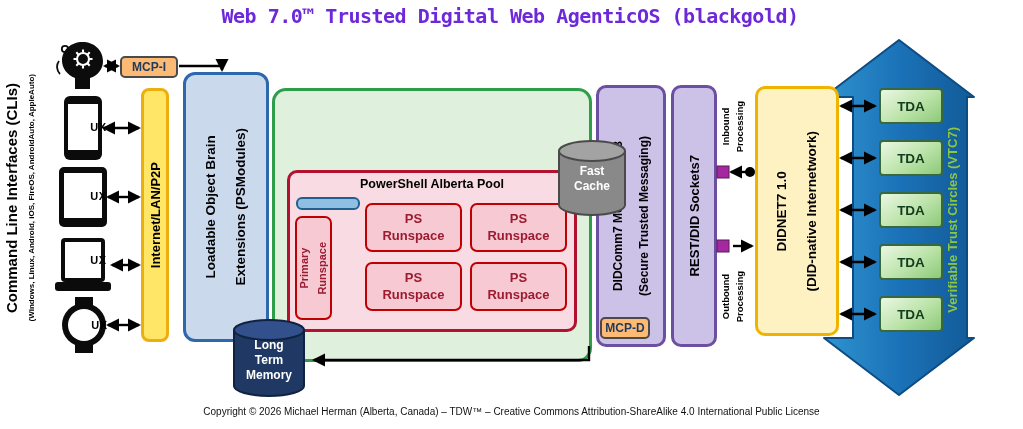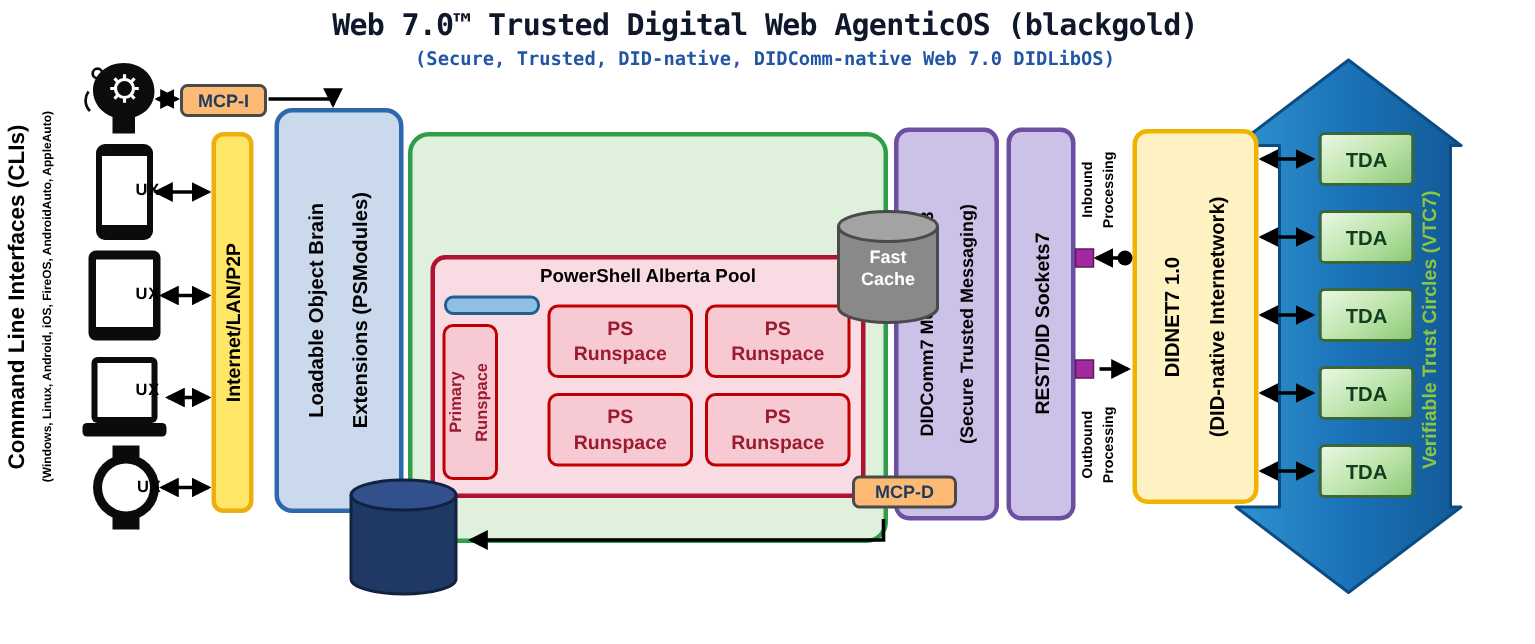--- a/index.html
+++ b/index.html
@@ -5,21 +5,21 @@
   * { margin:0; padding:0; box-sizing:border-box; }
   html,body { background:#fff; }
   body { font-family:"Liberation Sans", sans-serif; color:#000; }
   .canvas { position:relative; width:1023px; height:429px; background:#fff; overflow:hidden; }
   .abs { position:absolute; }
   .ml { white-space:pre-line; }
   .ctr { display:flex; align-items:center; justify-content:center; text-align:center; }
   .vtext { writing-mode:vertical-rl; transform:rotate(180deg); text-align:center; white-space:pre-line; }
 
   .title { left:30px; top:4px; width:960px; text-align:center;
-           font:bold 20px "DejaVu Sans Mono", monospace; color:#0f172a; letter-spacing:-0.5px; }
+           font:bold 20px "DejaVu Sans Mono", monospace; color:#6d28d9; letter-spacing:-0.5px; }
   .subtitle { left:30px; top:31px; width:960px; text-align:center;
               font:bold 12.5px "DejaVu Sans Mono", monospace; color:#2255A4; }
 
   .cli-heading { left:-2px; top:48px; width:26px; height:300px; font-weight:bold; font-size:15px; }
   .cli-subheading { left:24px; top:48px; width:14px; height:300px; font-weight:bold; font-size:8px; }
 
   
   .ux { font-weight:bold; font-size:11px; color:#000; letter-spacing:.5px;padding-left:31px; }
   .head-icon { left:56px; top:40px; width:54px; height:50px; }
   .phone { left:64px; top:96px; width:38px; height:64px; background:#0b0b0b; border-radius:6px; }
@@ -37,21 +37,21 @@
   .watch .strap { position:absolute; left:13px; width:18px; height:8px; background:#0b0b0b; }
   .watch .strap.top { top:0; } .watch .strap.bot { bottom:0; }
   .watch .face { position:absolute; top:6px; left:0; width:44px; height:44px; background:#0b0b0b; border-radius:50%;
                  display:flex; align-items:center; justify-content:center; }
   .watch .face-in { width:32px; height:32px; background:#fff; border-radius:50%;
                     display:flex; align-items:center; justify-content:center; }
 
   .mcp { background:#fdba74; border:2px solid #4a4a4a; border-radius:5px;
          color:#1E3A5F; font-weight:bold; font-size:12px; z-index:7; }
   .mcp-i { left:120px; top:56px; width:58px; height:22px; }
-  .mcp-d { left:568px; top:317px; width:70px; height:22px; }
+  .mcp-d { left:600px; top:317px; width:50px; height:22px; }
 
   .netbar { left:141px; top:88px; width:28px; height:254px; background:#FFE666;
             border:3px solid #ECAF0F; border-radius:8px; font-weight:bold; font-size:13px; z-index:3; }
   .brainbox { left:183px; top:72px; width:86px; height:270px; background:#CBD9ED;
               border:3px solid #2D68AD; border-radius:12px; font-weight:bold; font-size:13.5px; z-index:3; }
   .brainbox .vtext { line-height:2.2; }
 
   .tdabox { left:272px; top:88px; width:320px; height:274px; background:#DFF0DC;
             border:3.5px solid #2E9E4A; border-radius:14px; z-index:2; }
   .tda-title { left:277px; top:94px; width:310px; height:36px; font-weight:bold; font-size:13.5px; line-height:1.3; z-index:3; }
@@ -112,21 +112,20 @@
       <linearGradient id="bag" x1="0" y1="0" x2="1" y2="0">
         <stop offset="0" stop-color="#2F93CF"></stop>
         <stop offset="0.5" stop-color="#1B72B8"></stop>
         <stop offset="1" stop-color="#125A97"></stop>
       </linearGradient>
     </defs>
     <polygon points="9,59 84,2 159,59 152,59 152,300 159,300 84,357 9,300 38,300 38,59" fill="url(#bag)" stroke="#0D4C82" stroke-width="2" stroke-linejoin="round"></polygon>
   </svg>
 
   <div class="abs title">Web 7.0™ Trusted Digital Web AgenticOS (blackgold)</div>
-  <div class="abs subtitle">(Secure, Trusted, DID-native, DIDComm-native Web 7.0 DIDLibOS)</div>
 
   <div class="abs ctr cli-heading">
     <span class="vtext">Command Line Interfaces (CLIs)</span>
   </div>
   <div class="abs ctr cli-subheading">
     <span class="vtext">(Windows, Linux, Android, iOS, FireOS, AndroidAuto, AppleAuto)</span>
   </div>
 
   <div class="abs head-icon">
     <svg width="54" height="50" viewBox="0 0 54 50">
@@ -210,20 +209,23 @@
     </svg>
     <div class="cyl-label ml">Fast
 Cache</div>
   </div>
 
   <div class="abs cyl ltm">
     <svg width="76" height="80" viewBox="0 0 76 80">
       <path d="M3 12 L3 68 A35 10 0 0 0 73 68 L73 12" fill="#1F3864" stroke="#10223F" stroke-width="2"></path>
       <ellipse cx="38" cy="12" rx="35" ry="10" fill="#31508C" stroke="#10223F" stroke-width="2"></ellipse>
     </svg>
+    <div class="cyl-label ml">Long
+Term
+Memory</div>
   </div>
 
   <div class="abs ctr purple didcomm">
     <span class="vtext">DIDComm7 Messaging 1.3
 (Secure Trusted Messaging)</span>
   </div>
   <div class="abs ctr purple rest">
     <span class="vtext">REST/DID Sockets7</span>
   </div>
 
@@ -270,14 +272,15 @@
       <line x1="841" y1="158" x2="875" y2="158" marker-start="url(#arr)" marker-end="url(#arr)"></line>
       <line x1="841" y1="210" x2="875" y2="210" marker-start="url(#arr)" marker-end="url(#arr)"></line>
       <line x1="841" y1="262" x2="875" y2="262" marker-start="url(#arr)" marker-end="url(#arr)"></line>
       <line x1="841" y1="314" x2="875" y2="314" marker-start="url(#arr)" marker-end="url(#arr)"></line>
     </g>
     <rect x="717" y="166" width="12" height="12" fill="#A429A0" stroke="#5c1b58" stroke-width="1"></rect>
     <rect x="717" y="240" width="12" height="12" fill="#A429A0" stroke="#5c1b58" stroke-width="1"></rect>
     <circle cx="750" cy="172" r="5" fill="#000"></circle>
   </svg>
 
+  <div class="abs copyright">Copyright © 2026 Michael Herman (Alberta, Canada) – TDW™ – Creative Commons Attribution-ShareAlike 4.0 International Public License</div>
 
 </div>
 
 </body></html>

